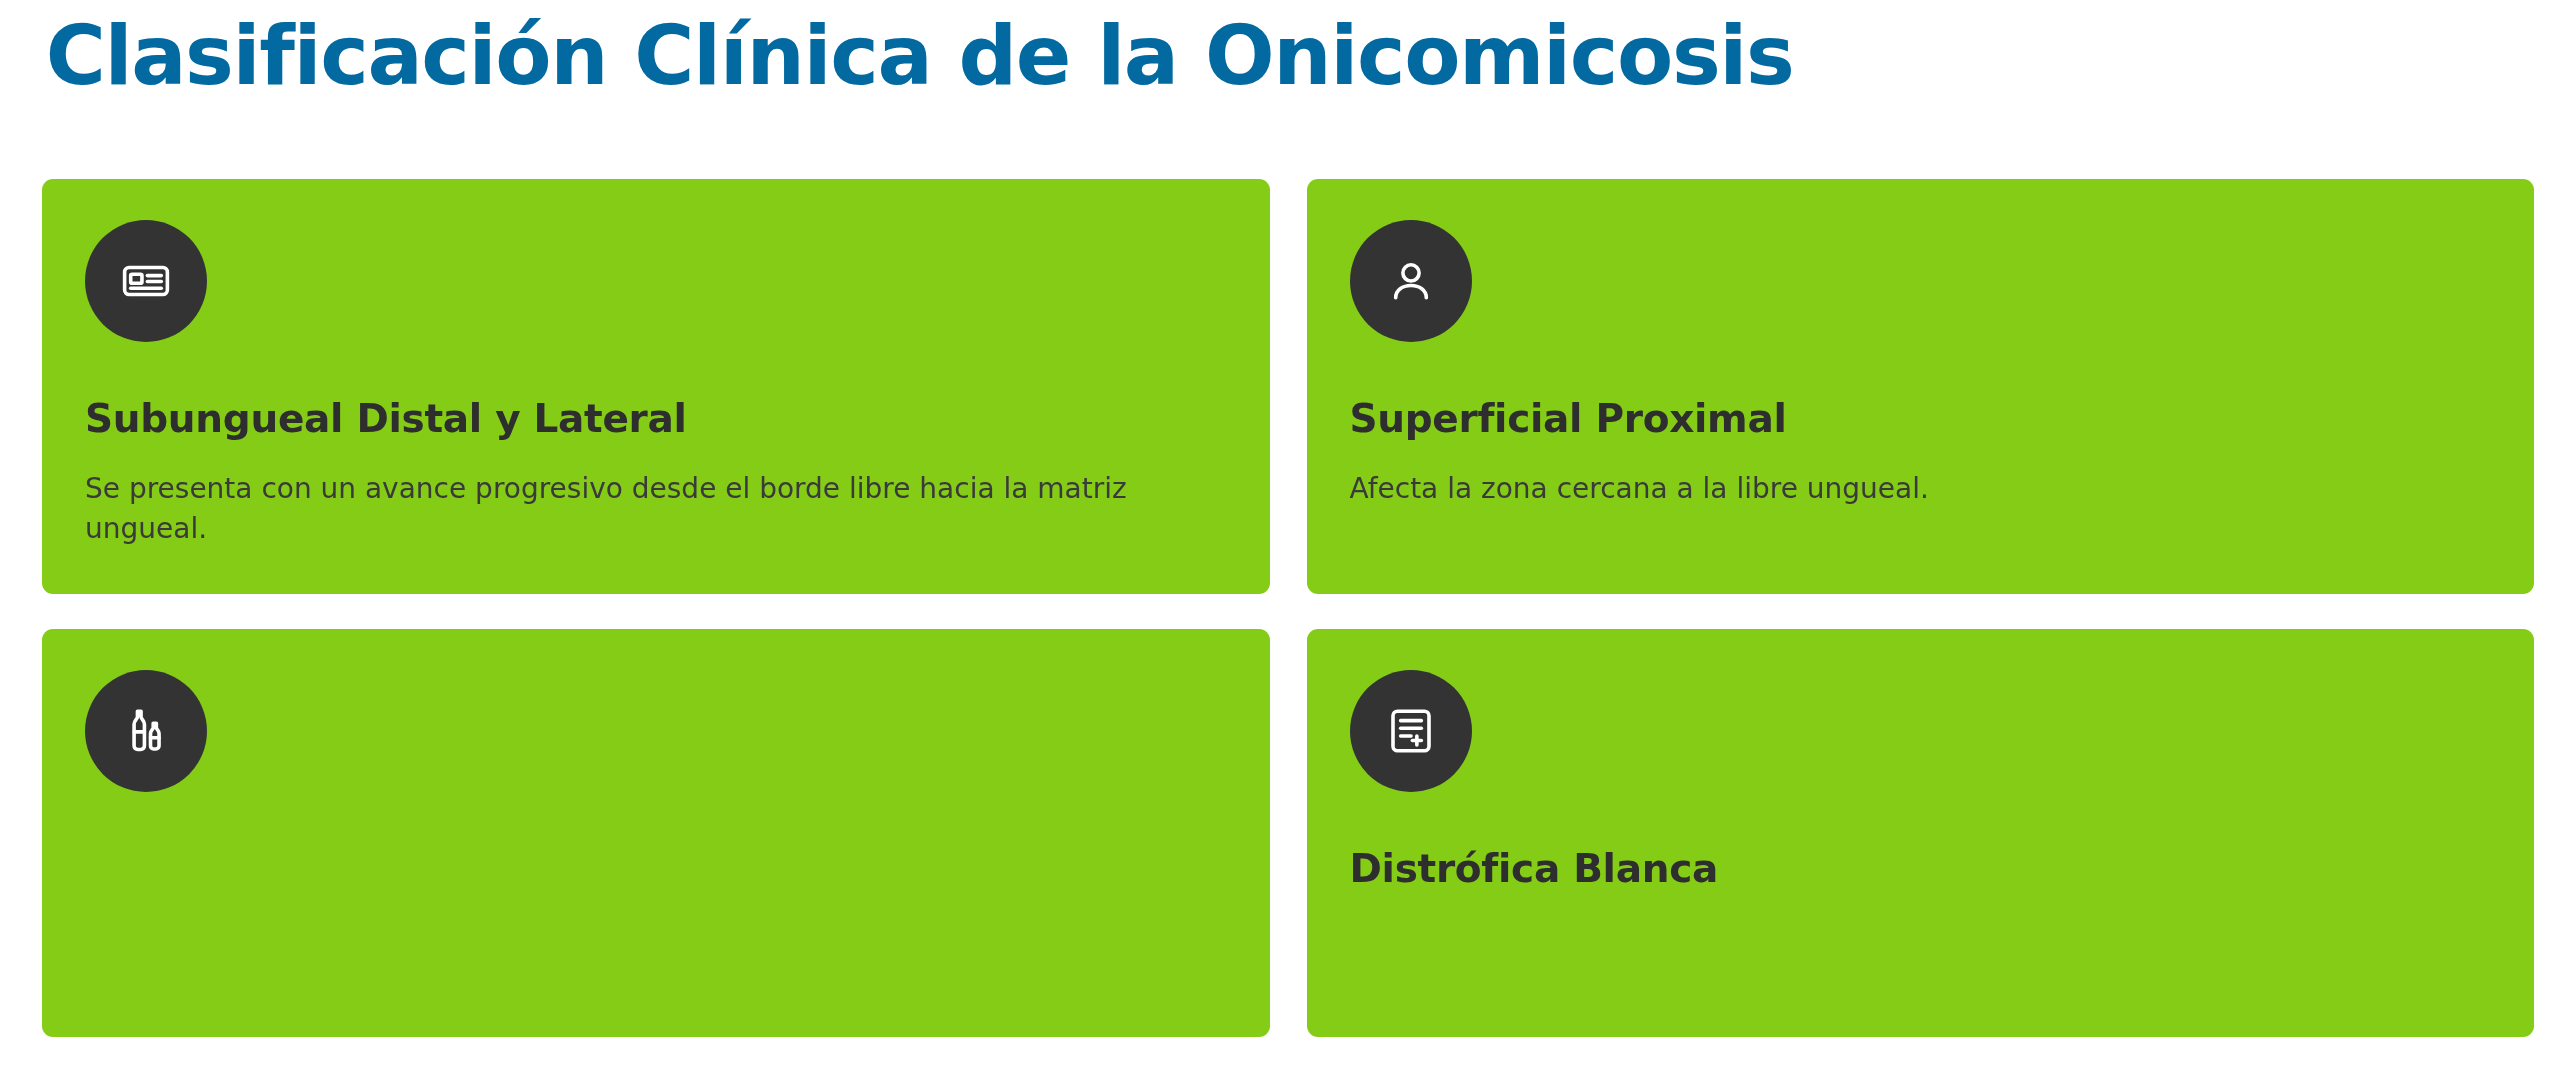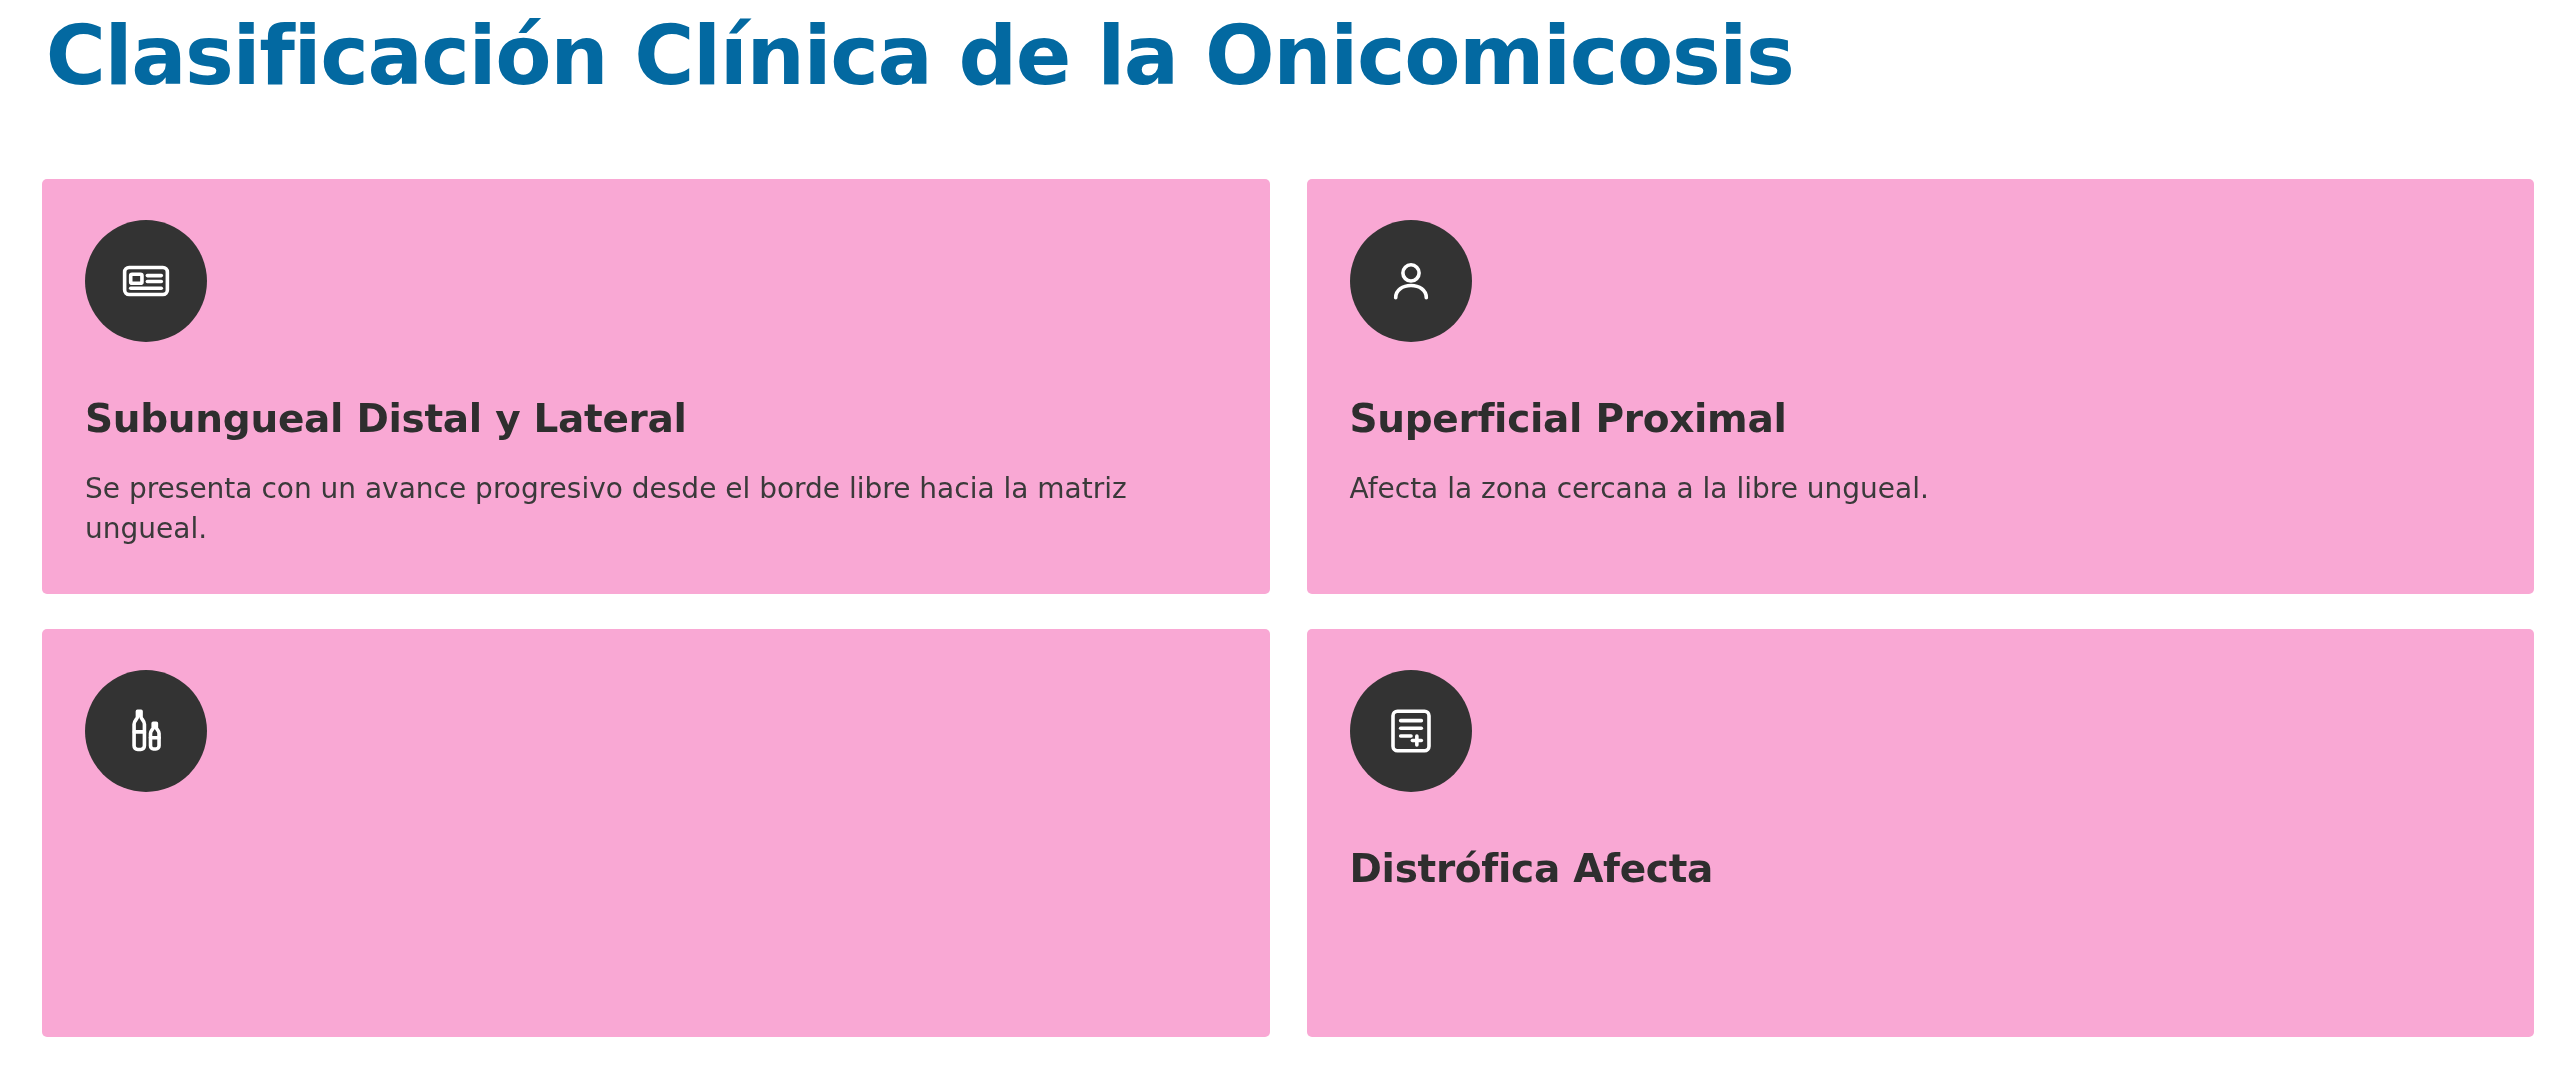--- a/index.html
+++ b/index.html
@@ -28,22 +28,22 @@
     margin: 13px 0 0 0;
     padding: 0 0 0 3.7px;
   }
   .card-grid {
     display: grid;
     grid-template-columns: 1fr 1fr;
     gap: 35px 37px;
     margin-top: 80px;
   }
   .card {
-    background: #f9a8d4;
-    border-radius: 5px;
+    background: #84cc16;
+    border-radius: 11px;
     padding: 41px 43px 44px 43px;
     min-height: 408px;
   }
   .icon-circle {
     width: 122px;
     height: 122px;
     border-radius: 50%;
     background: #333333;
     display: flex;
     align-items: center;
@@ -123,18 +123,18 @@
       <div class="icon-circle">
         <svg viewBox="0 0 24 24" fill="none" stroke="#ffffff" stroke-width="1.6" stroke-linecap="round" stroke-linejoin="round">
           <rect x="4" y="3.2" width="16" height="17.6" rx="2"></rect>
           <line x1="7.4" y1="7.4" x2="16.6" y2="7.4"></line>
           <line x1="7.4" y1="10.8" x2="16.6" y2="10.8"></line>
           <line x1="7.4" y1="14.2" x2="12" y2="14.2"></line>
           <line x1="14.6" y1="14.2" x2="14.6" y2="18.2"></line>
           <line x1="12.6" y1="16.2" x2="16.6" y2="16.2"></line>
         </svg>
       </div>
-      <div class="card-title">Distrófica Afecta</div>
+      <div class="card-title">Distrófica Blanca</div>
     </div>
 
   </div>
 </div>
 
 
 </body></html>

